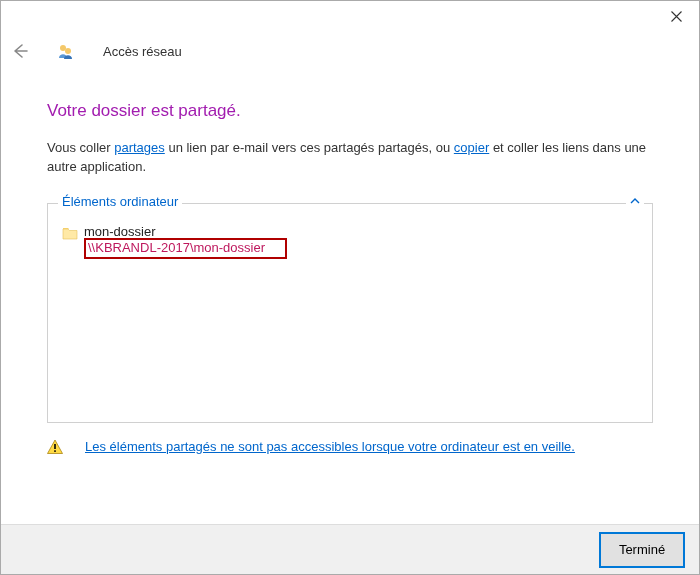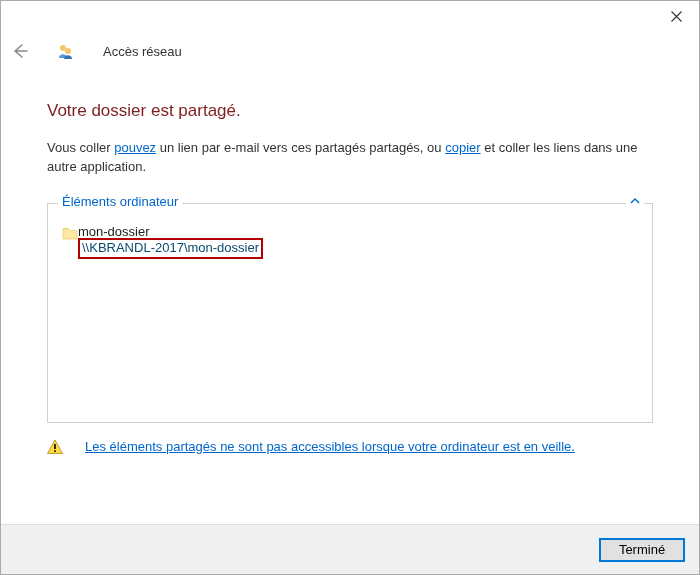--- a/index.html
+++ b/index.html
@@ -51,21 +51,21 @@
       justify-content: center;
     }
     .header-title {
       color: #333;
       font-size: 13px;
     }
     .content {
       padding: 20px 46px 10px 46px;
     }
     .main-heading {
-      color: #7f1d1d;
+      color: #a21caf;
       font-size: 17px;
       font-weight: normal;
       margin-bottom: 18px;
       margin-top: 20px;
     }
     .description {
       color: #333;
       font-size: 13px;
       line-height: 1.45;
       margin-bottom: 26px;
@@ -95,35 +95,36 @@
       top: -9px;
       right: 8px;
       background: #fff;
       padding: 0 4px;
       color: #0066cc;
       font-size: 11px;
     }
     .item {
       display: flex;
       align-items: flex-start;
+      gap: 6px;
       margin-top: 8px;
       padding-left: 12px;
     }
     .folder-icon {
       width: 16px;
       height: 16px;
       margin-top: 1px;
     }
     .item-texts { display: flex; flex-direction: column; }
     .item-name { color: #222; font-size: 13px; }
     .item-path {
-      color: #0c4a6e;
+      color: #be185d;
       font-size: 13px;
       border: 2px solid #b00000;
-      padding: 0 2px 2px 2px;
+      padding: 0 20px 2px 2px;
       margin-top: -1px;
       display: inline-block;
       width: fit-content;
     }
     .links-section {
       margin-top: 16px;
     }
     .warning-line {
       display: flex;
       align-items: center;
@@ -145,21 +146,21 @@
       height: 50px;
       background: #f0f0f0;
       border-top: 1px solid #ddd;
       display: flex;
       justify-content: flex-end;
       align-items: center;
       padding-right: 14px;
     }
     .done-btn {
       min-width: 86px;
-      height: 24px;
+      height: 36px;
       background: #e1e1e1;
       border: 2px solid #0078d7;
       font-size: 13px;
       padding: 0 14px;
       cursor: default;
     }
   </style>
 </head>
 <body>
 
@@ -185,21 +186,21 @@
       <path d="M7 17 C7 12 15 12 15 17 Z" fill="#3573b8"></path>
     </svg>
   </div>
   <span class="header-title">Accès réseau</span>
 </div>
 
 <div class="content">
   <h1 class="main-heading">Votre dossier est partagé.</h1>
 
   <p class="description">
-    <span>Vous coller </span><span class="link">pouvez</span><span> un lien par e-mail vers ces partagés partagés, ou </span><span class="link">copier</span><span> et coller les liens dans une autre application.</span>
+    <span>Vous coller </span><span class="link">partages</span><span> un lien par e-mail vers ces partagés partagés, ou </span><span class="link">copier</span><span> et coller les liens dans une autre application.</span>
   </p>
 
   <div class="fieldset">
     <span class="fieldset-legend">Éléments ordinateur</span>
     <span class="fieldset-collapse">
       <svg width="10" height="8" viewBox="0 0 10 8">
           <path d="M1 6 L5 2 L9 6" stroke="#0066cc" stroke-width="1.4" fill="none"></path>
         </svg>
     </span>
     <div class="item">

